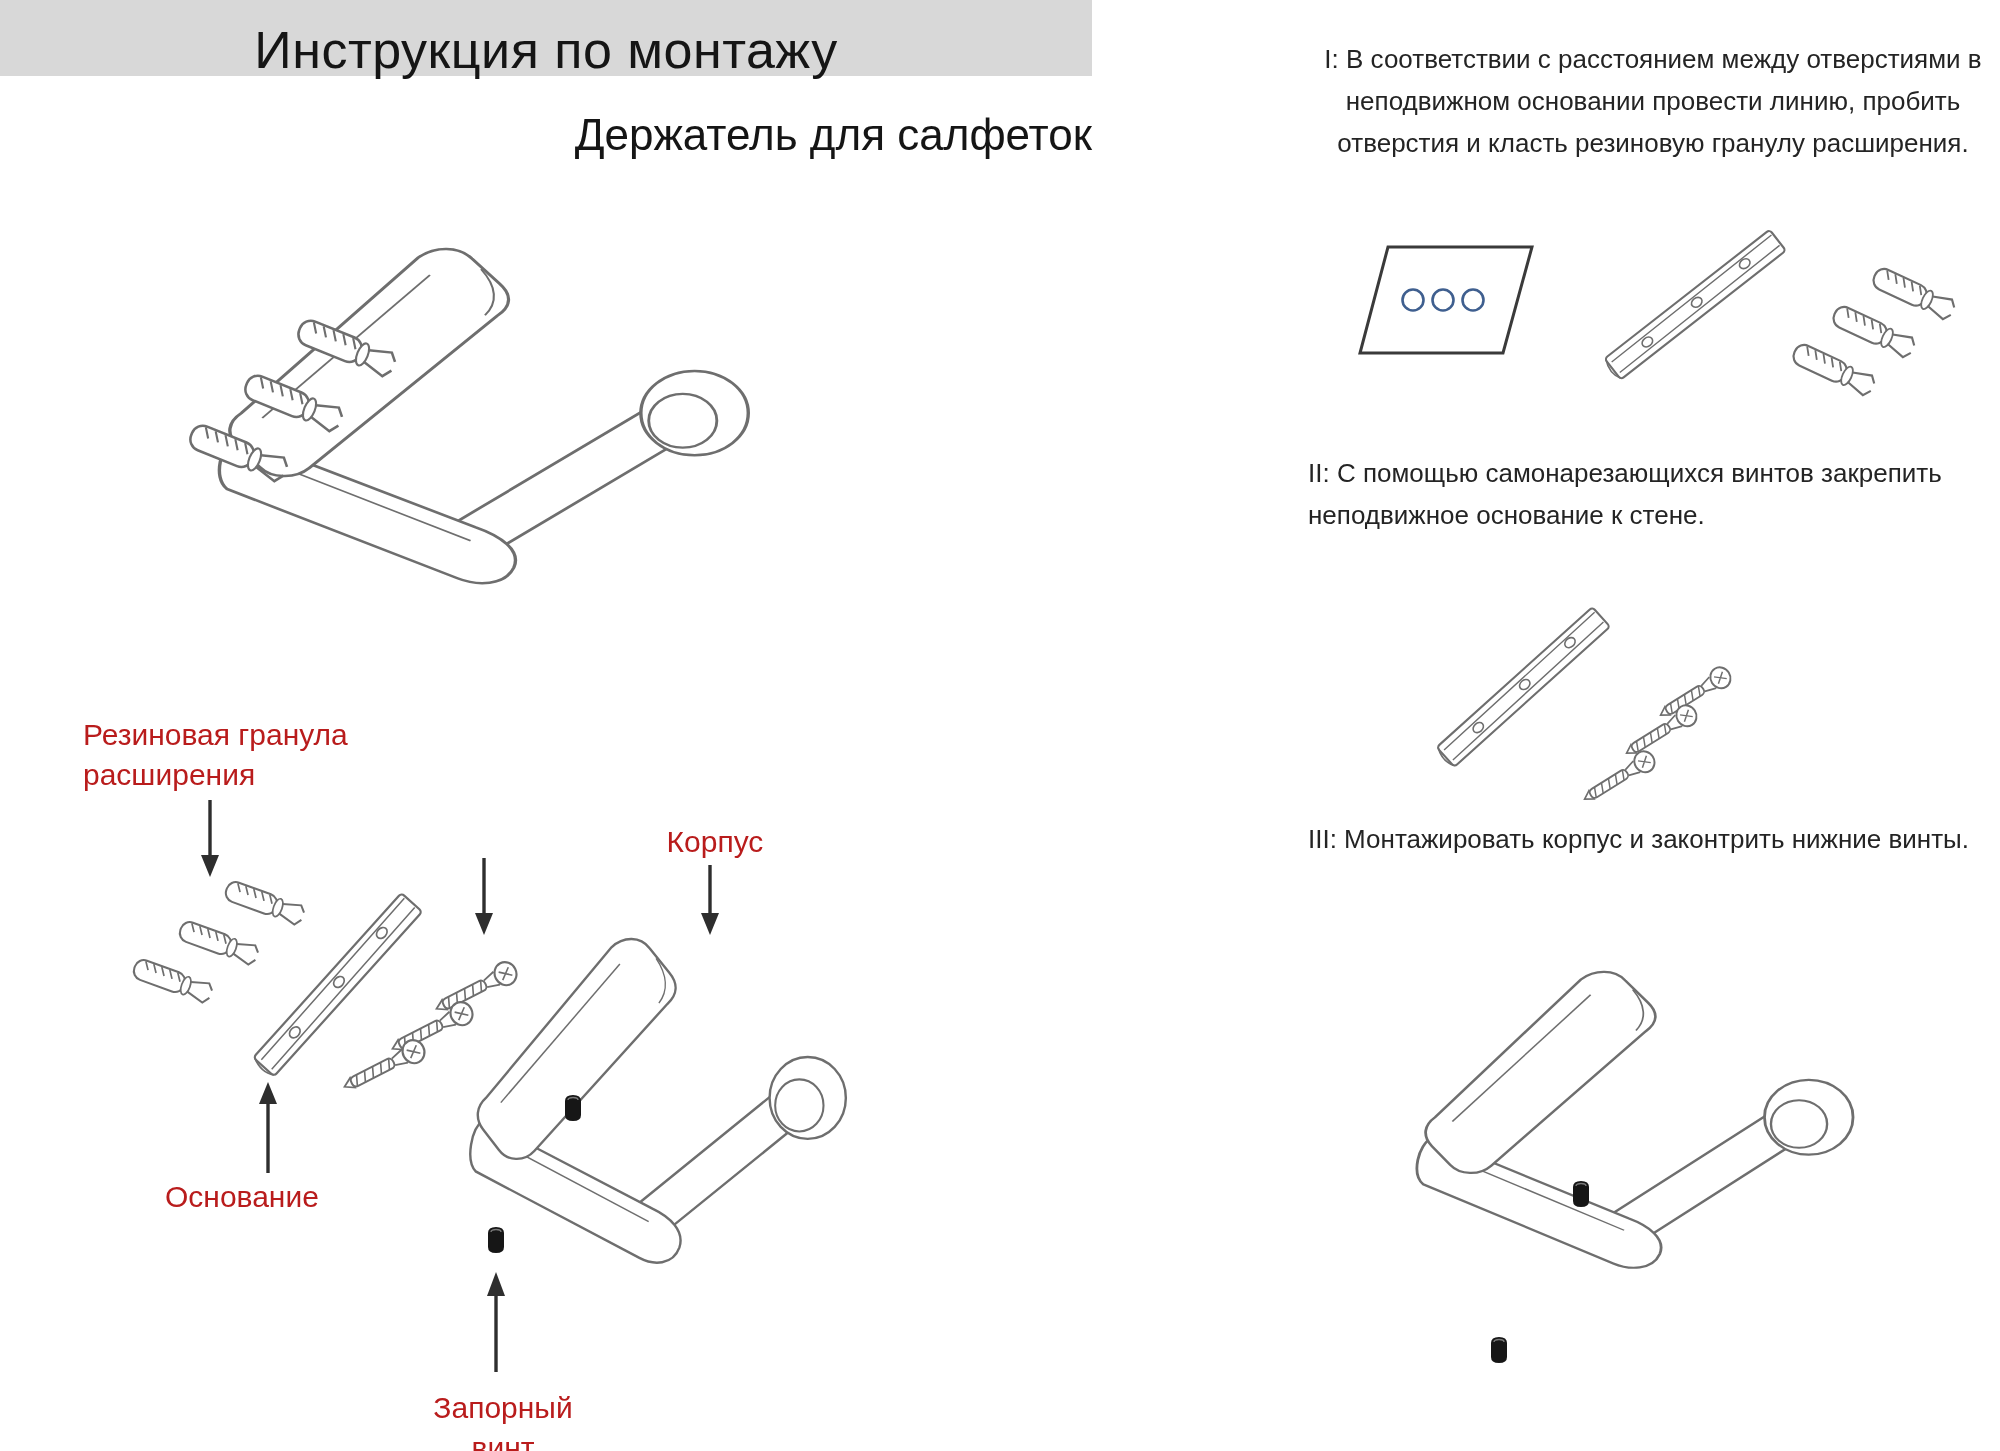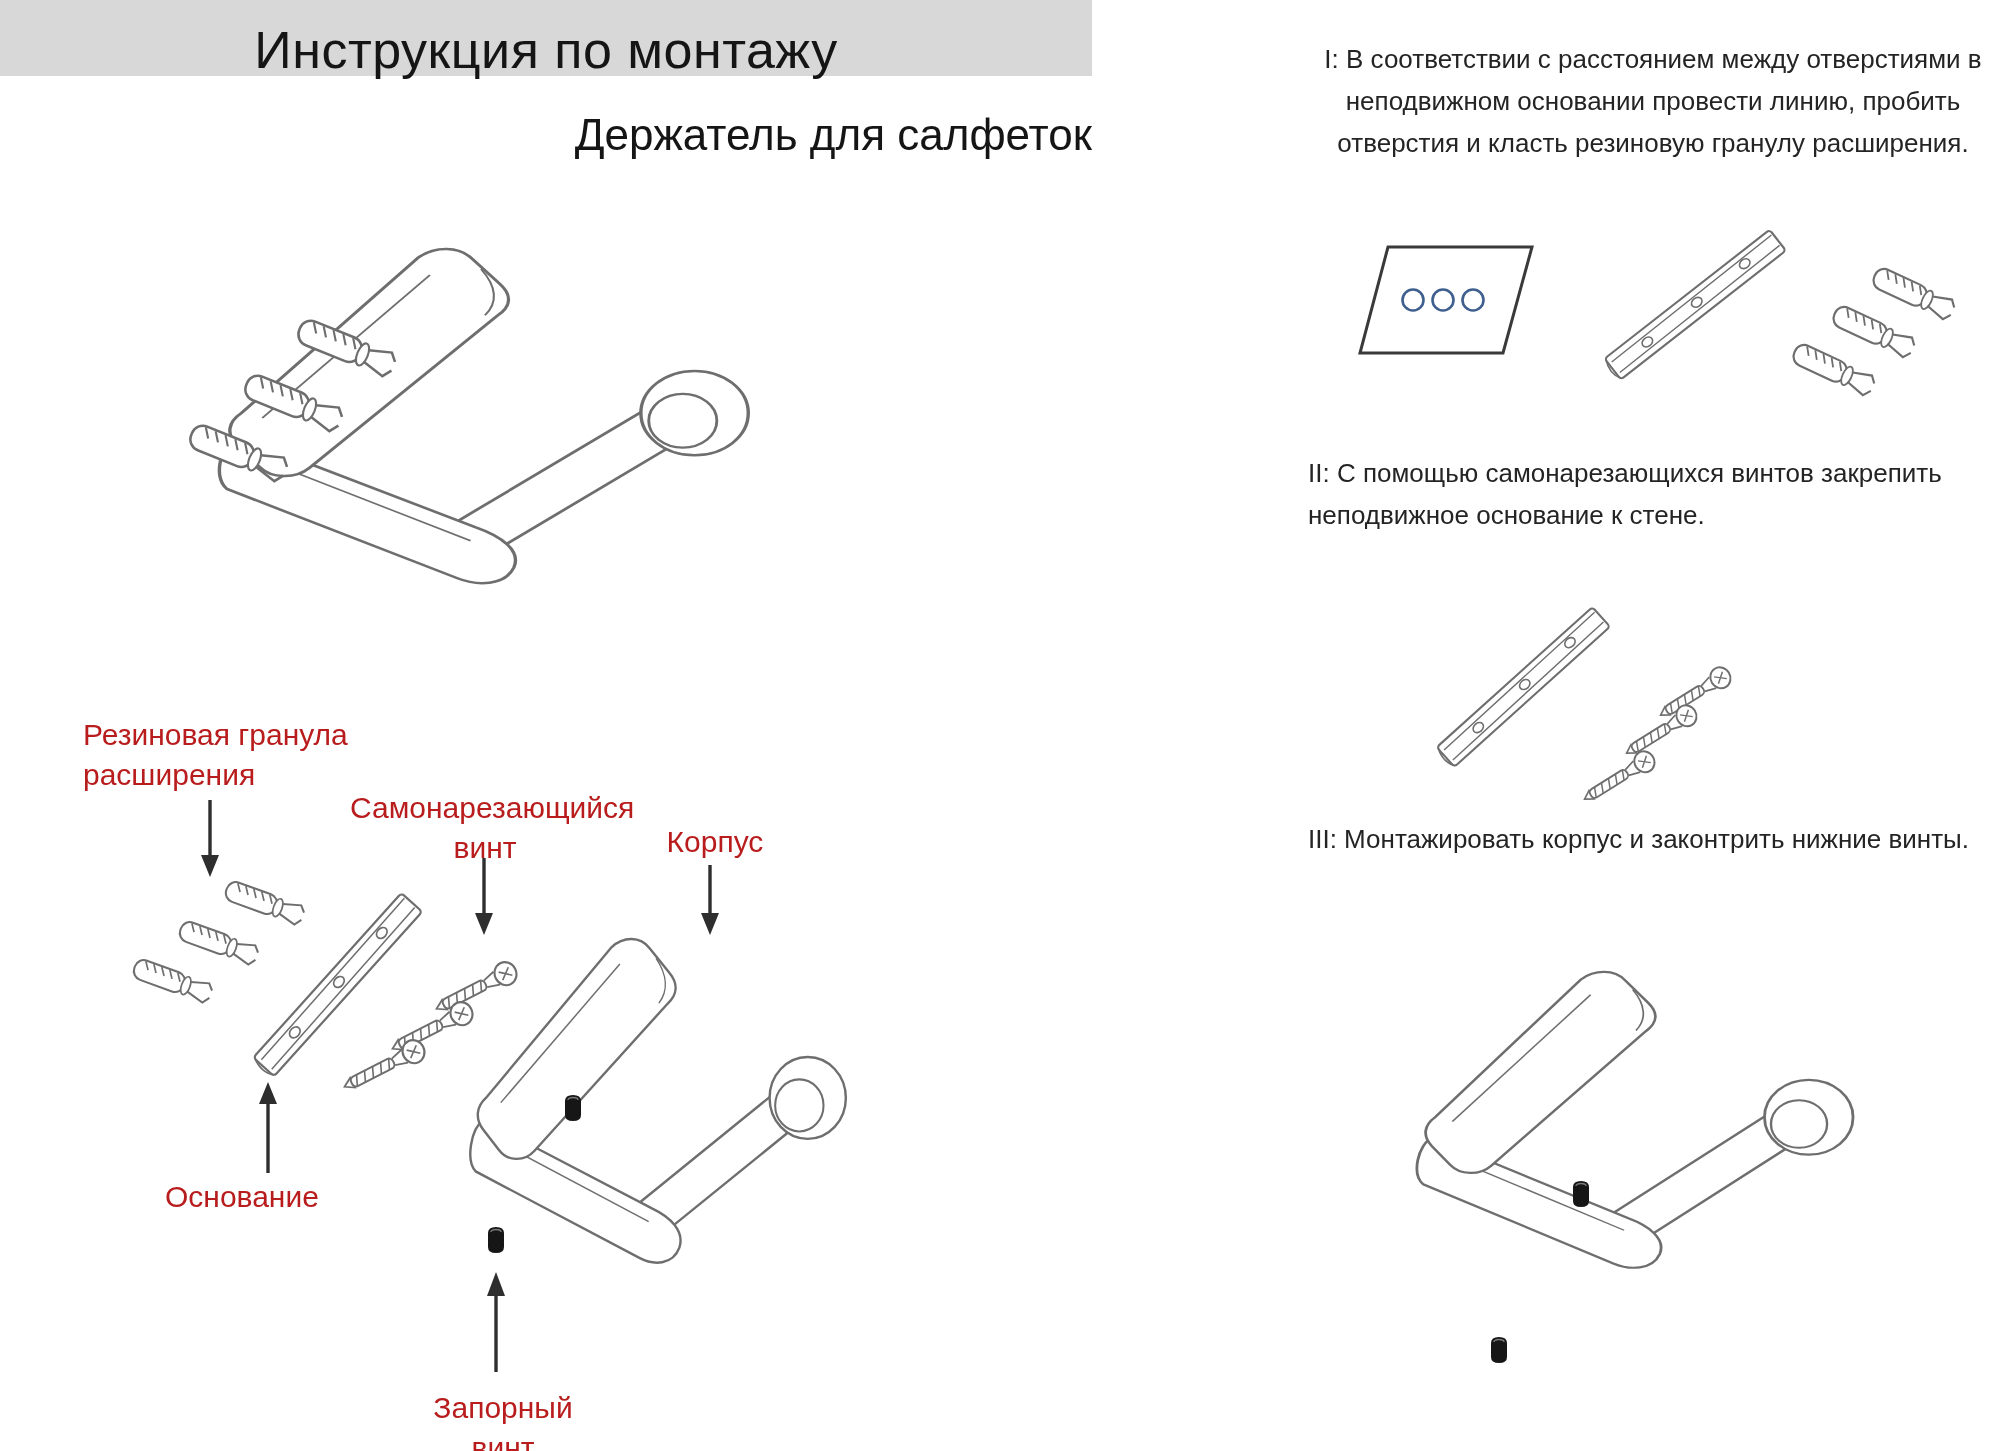--- a/index.html
+++ b/index.html
@@ -156,21 +156,20 @@
     </g>
   </svg>
 
   <div class="banner">
     <div class="title">Инструкция по монтажу</div>
   </div>
 
   <div class="subtitle">Держатель для салфеток</div>
 
   <div class="plabel lab-rubber">Резиновая гранула расширения</div>
-  <div class="plabel center lab-selftap">Самонарезающийся винт</div>
   <div class="plabel center lab-body">Корпус</div>
   <div class="plabel lab-base">Основание</div>
   <div class="plabel center lab-locking">Запорный винт</div>
 
   <div class="step-text step-1">I: В соответствии с расстоянием между отверстиями в неподвижном основании провести линию, пробить отверстия и класть резиновую гранулу расширения.</div>
   <div class="step-text step-2">II: С помощью самонарезающихся винтов закрепить неподвижное основание к стене.</div>
   <div class="step-text step-3">III: Монтажировать корпус и законтрить нижние винты.</div>
 
 </div>
 

